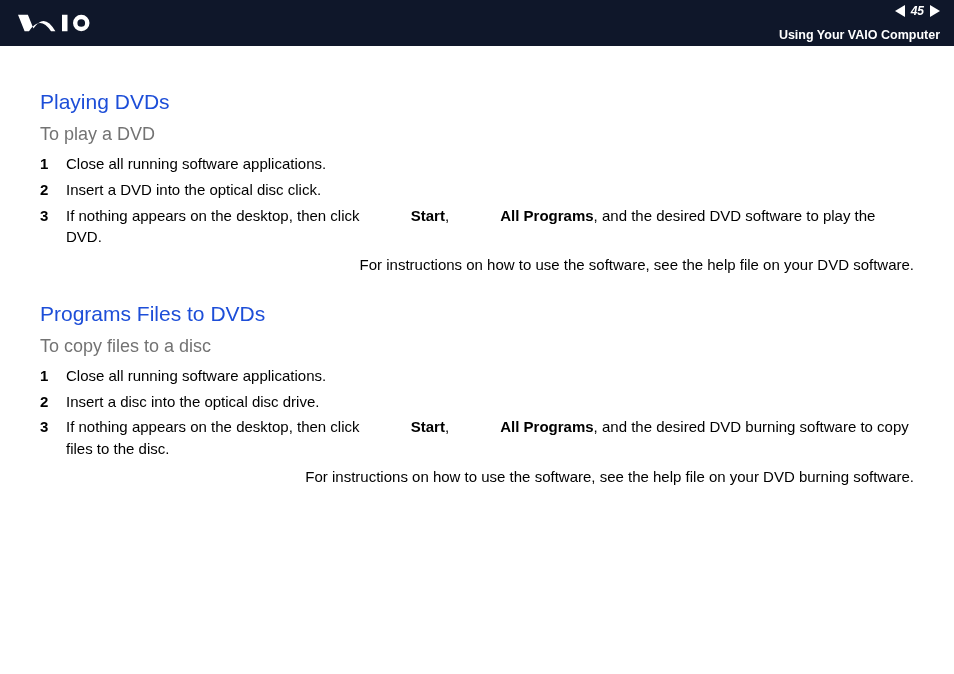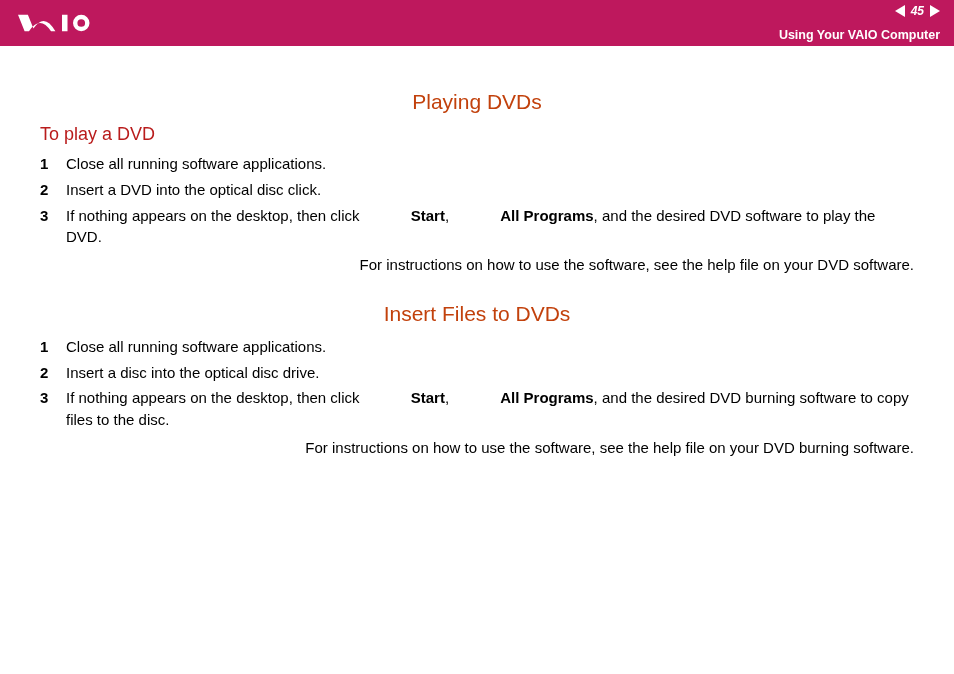--- a/index.html
+++ b/index.html
@@ -1,18 +1,18 @@
 <!DOCTYPE html>
 <html><head>
 <meta charset="utf-8">
 <style>
   * { box-sizing: border-box; margin: 0; padding: 0; }
   html, body { width: 954px; height: 674px; font-family: Arial, Helvetica, sans-serif; background: #fff; color: #000; }
   .header {
-    background: #be185d;
+    background: #0f172a;
     color: #fff;
     height: 46px;
     position: relative;
     width: 100%;
     text-align: center;
   }
   .logo {
     position: absolute;
     left: 18px;
     top: 8px;
@@ -44,30 +44,29 @@
     right: 14px;
     bottom: 4px;
     font-size: 12.5px;
     font-weight: bold;
     margin-left: 28px;
   }
   .content {
     padding: 44px 40px 20px 40px;
   }
   h2.section {
-    color: #c2410c;
+    color: #1d4ed8;
     font-weight: 400;
     font-size: 21px;
     margin-bottom: 10px;
     margin-top: 26px;
-    text-align: center;
   }
   h2.section:first-of-type { margin-top: 0; }
   h3.sub {
-    color: #b91c1c;
+    color: #737373;
     font-weight: 400;
     font-size: 18px;
     margin-bottom: 8px;
   }
   ol.steps {
     list-style: none;
     padding: 0;
     margin: 0 0 6px 0;
   }
   ol.steps li {
@@ -122,21 +121,22 @@
       <span class="num">2</span>
       <span class="txt">Insert a DVD into the optical disc click.</span>
     </li>
     <li>
       <span class="num">3</span>
       <span class="txt"><span>If nothing appears on the desktop, then click </span><b>Start</b><span>, </span><b>All Programs</b><span>, and the desired DVD software to play the DVD.</span></span>
     </li>
   </ol>
   <p class="note">For instructions on how to use the software, see the help file on your DVD software.</p>
 
-  <h2 class="section">Insert Files to DVDs</h2>
+  <h2 class="section">Programs Files to DVDs</h2>
+  <h3 class="sub">To copy files to a disc</h3>
   <ol class="steps">
     <li>
       <span class="num">1</span>
       <span class="txt">Close all running software applications.</span>
     </li>
     <li>
       <span class="num">2</span>
       <span class="txt">Insert a disc into the optical disc drive.</span>
     </li>
     <li>

